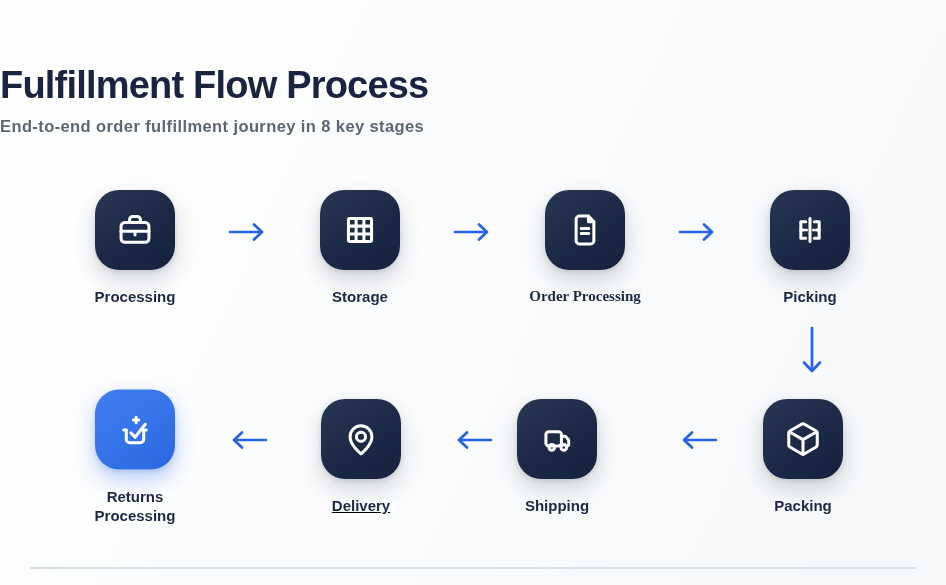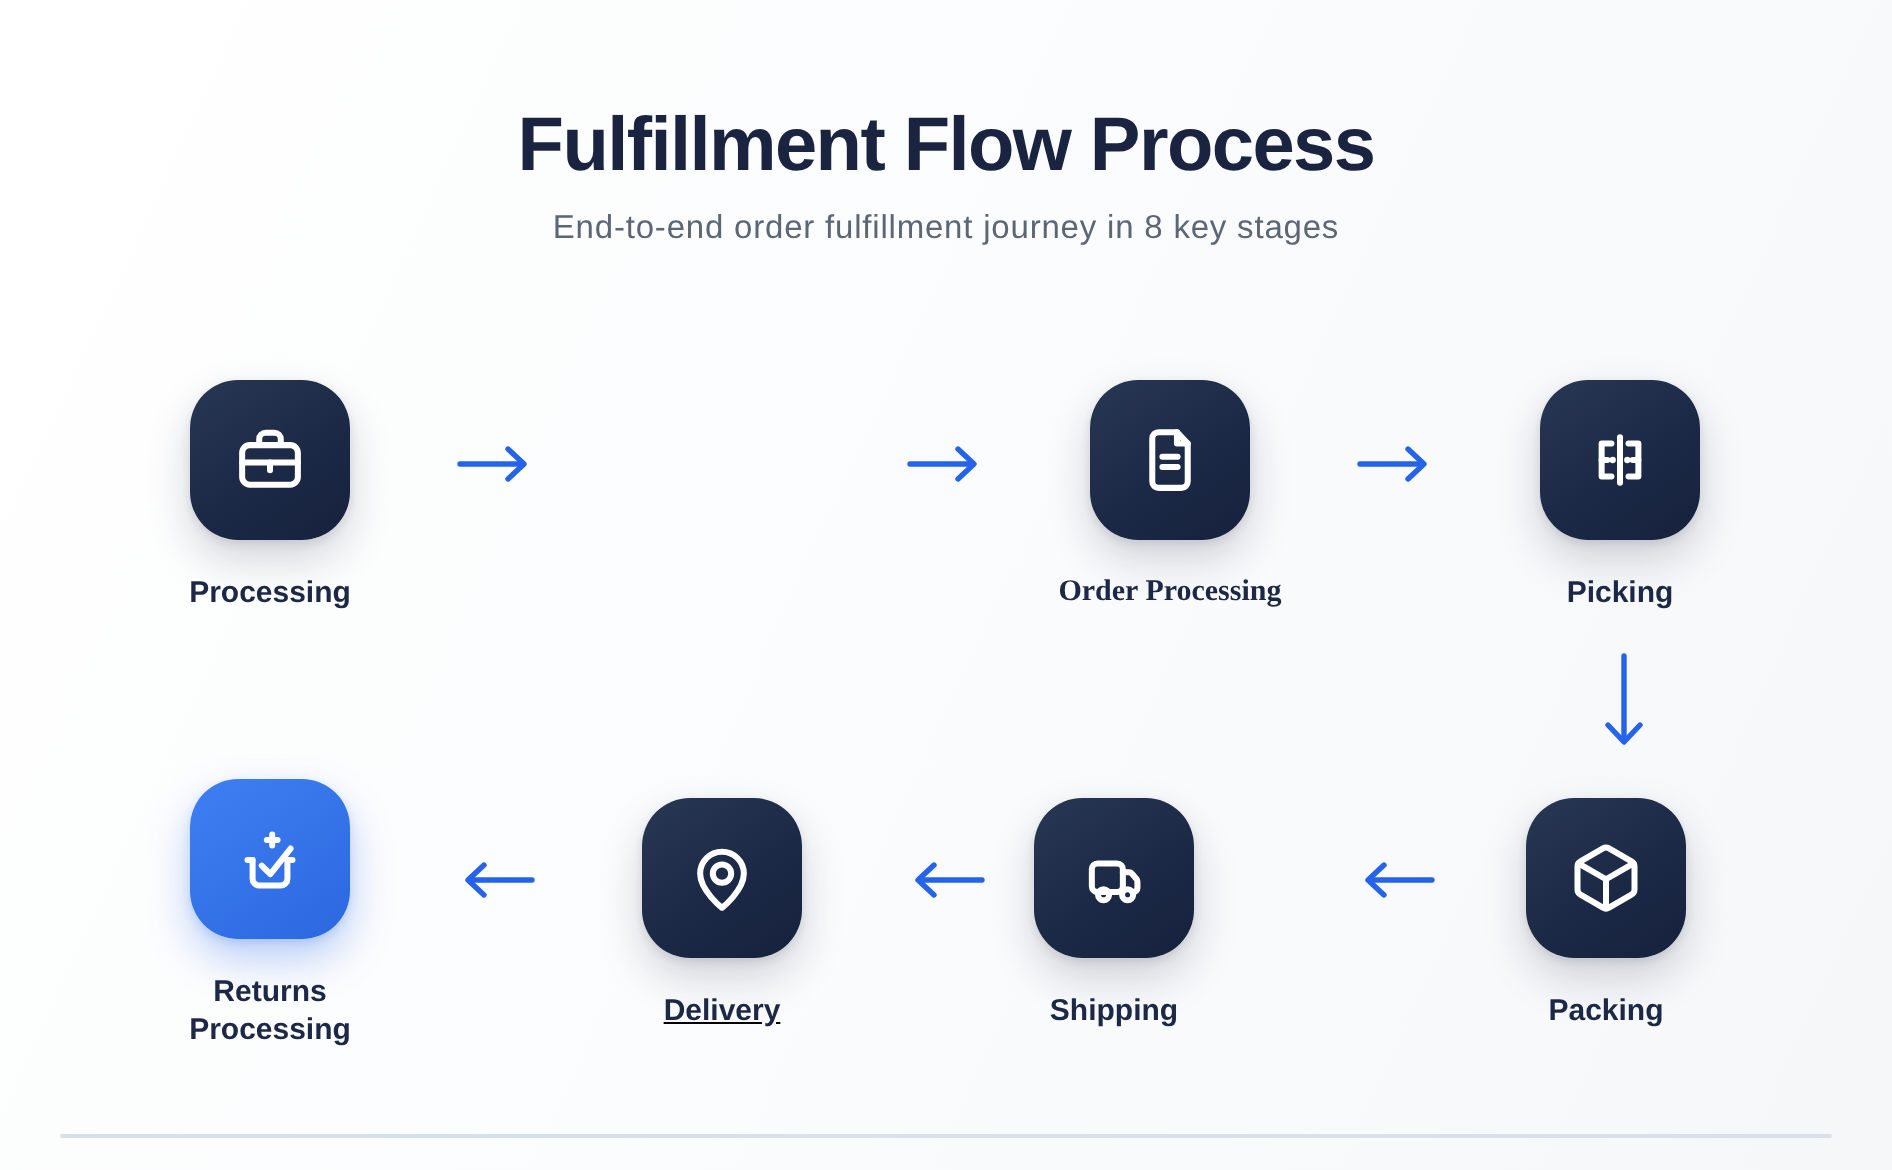--- a/index.html
+++ b/index.html
@@ -1,27 +1,27 @@
 <!DOCTYPE html>
 <html><head>
 <meta charset="utf-8">
 <style>
   html,body{margin:0;padding:0;}
   body{font-family:"Liberation Sans", sans-serif; background:#eef0f3;}
   .canvas{
     position:relative; width:946px; height:585px; overflow:hidden;
     background:linear-gradient(115deg,#ffffff 0%,#fbfcfd 45%,#f5f7f9 100%);
   }
-  .header{position:absolute; top:52px; left:0; width:946px; text-align:center;}
+  .header{position:absolute; top:64px; left:0; width:946px; }
   .title{
     margin:0; font-size:38px; line-height:42px; font-weight:800;
     letter-spacing:-0.8px; color:#1a2440;
   }
   .subtitle{
-    margin:10px 0 0 0; font-size:16.5px; line-height:20px; font-weight:400;
+    margin:10px 0 0 0; font-size:16.5px; line-height:20px; font-weight:700;
     letter-spacing:0.4px; color:#5c6674;
   }
   .stage{
     position:absolute; width:150px; transform:translateY(-50%);
     display:flex; flex-direction:column; align-items:center;
   }
   .tile{
     width:80px; height:80px; border-radius:24px;
     display:flex; align-items:center; justify-content:center;
     box-shadow:0 10px 22px rgba(20,32,58,0.18), 0 2px 5px rgba(20,32,58,0.10);
@@ -63,20 +63,31 @@
           <rect x="3.2" y="7.3" width="17.6" height="12.5" rx="2.4"></rect>
           <path d="M8.6 7V5.4a2 2 0 0 1 2-2h2.8a2 2 0 0 1 2 2V7"></path>
           <path d="M3.2 12.8h17.6"></path>
           <path d="M12 12.8v2.4"></path>
         </g>
       </svg>
     </div>
     <div class="stage-label">Processing</div>
   </div>
 
+  <div class="stage" style="left:285px; top:248px;">
+    <div class="tile navy">
+      <svg viewBox="0 0 24 24">
+        <g class="ico" stroke-width="1.7">
+          <rect x="4.7" y="4.7" width="14.6" height="14.6" rx="0.6"></rect>
+          <path d="M9.55 4.7v14.6M14.45 4.7v14.6M4.7 9.55h14.6M4.7 14.45h14.6"></path>
+        </g>
+      </svg>
+    </div>
+    <div class="stage-label">Storage</div>
+  </div>
 
   <div class="stage" style="left:510px; top:248px;font-family:Liberation Serif, serif;">
     <div class="tile navy">
       <svg viewBox="0 0 24 24">
         <g class="ico">
           <path d="M14.2 3.2H8.4a2 2 0 0 0-2 2v13.6a2 2 0 0 0 2 2h7.2a2 2 0 0 0 2-2V6.8z"></path>
           <path d="M14.2 3.2v3.6h3.4"></path>
           <path d="M9.6 11h4.8M9.6 14.2h4.8"></path>
         </g>
       </svg>

